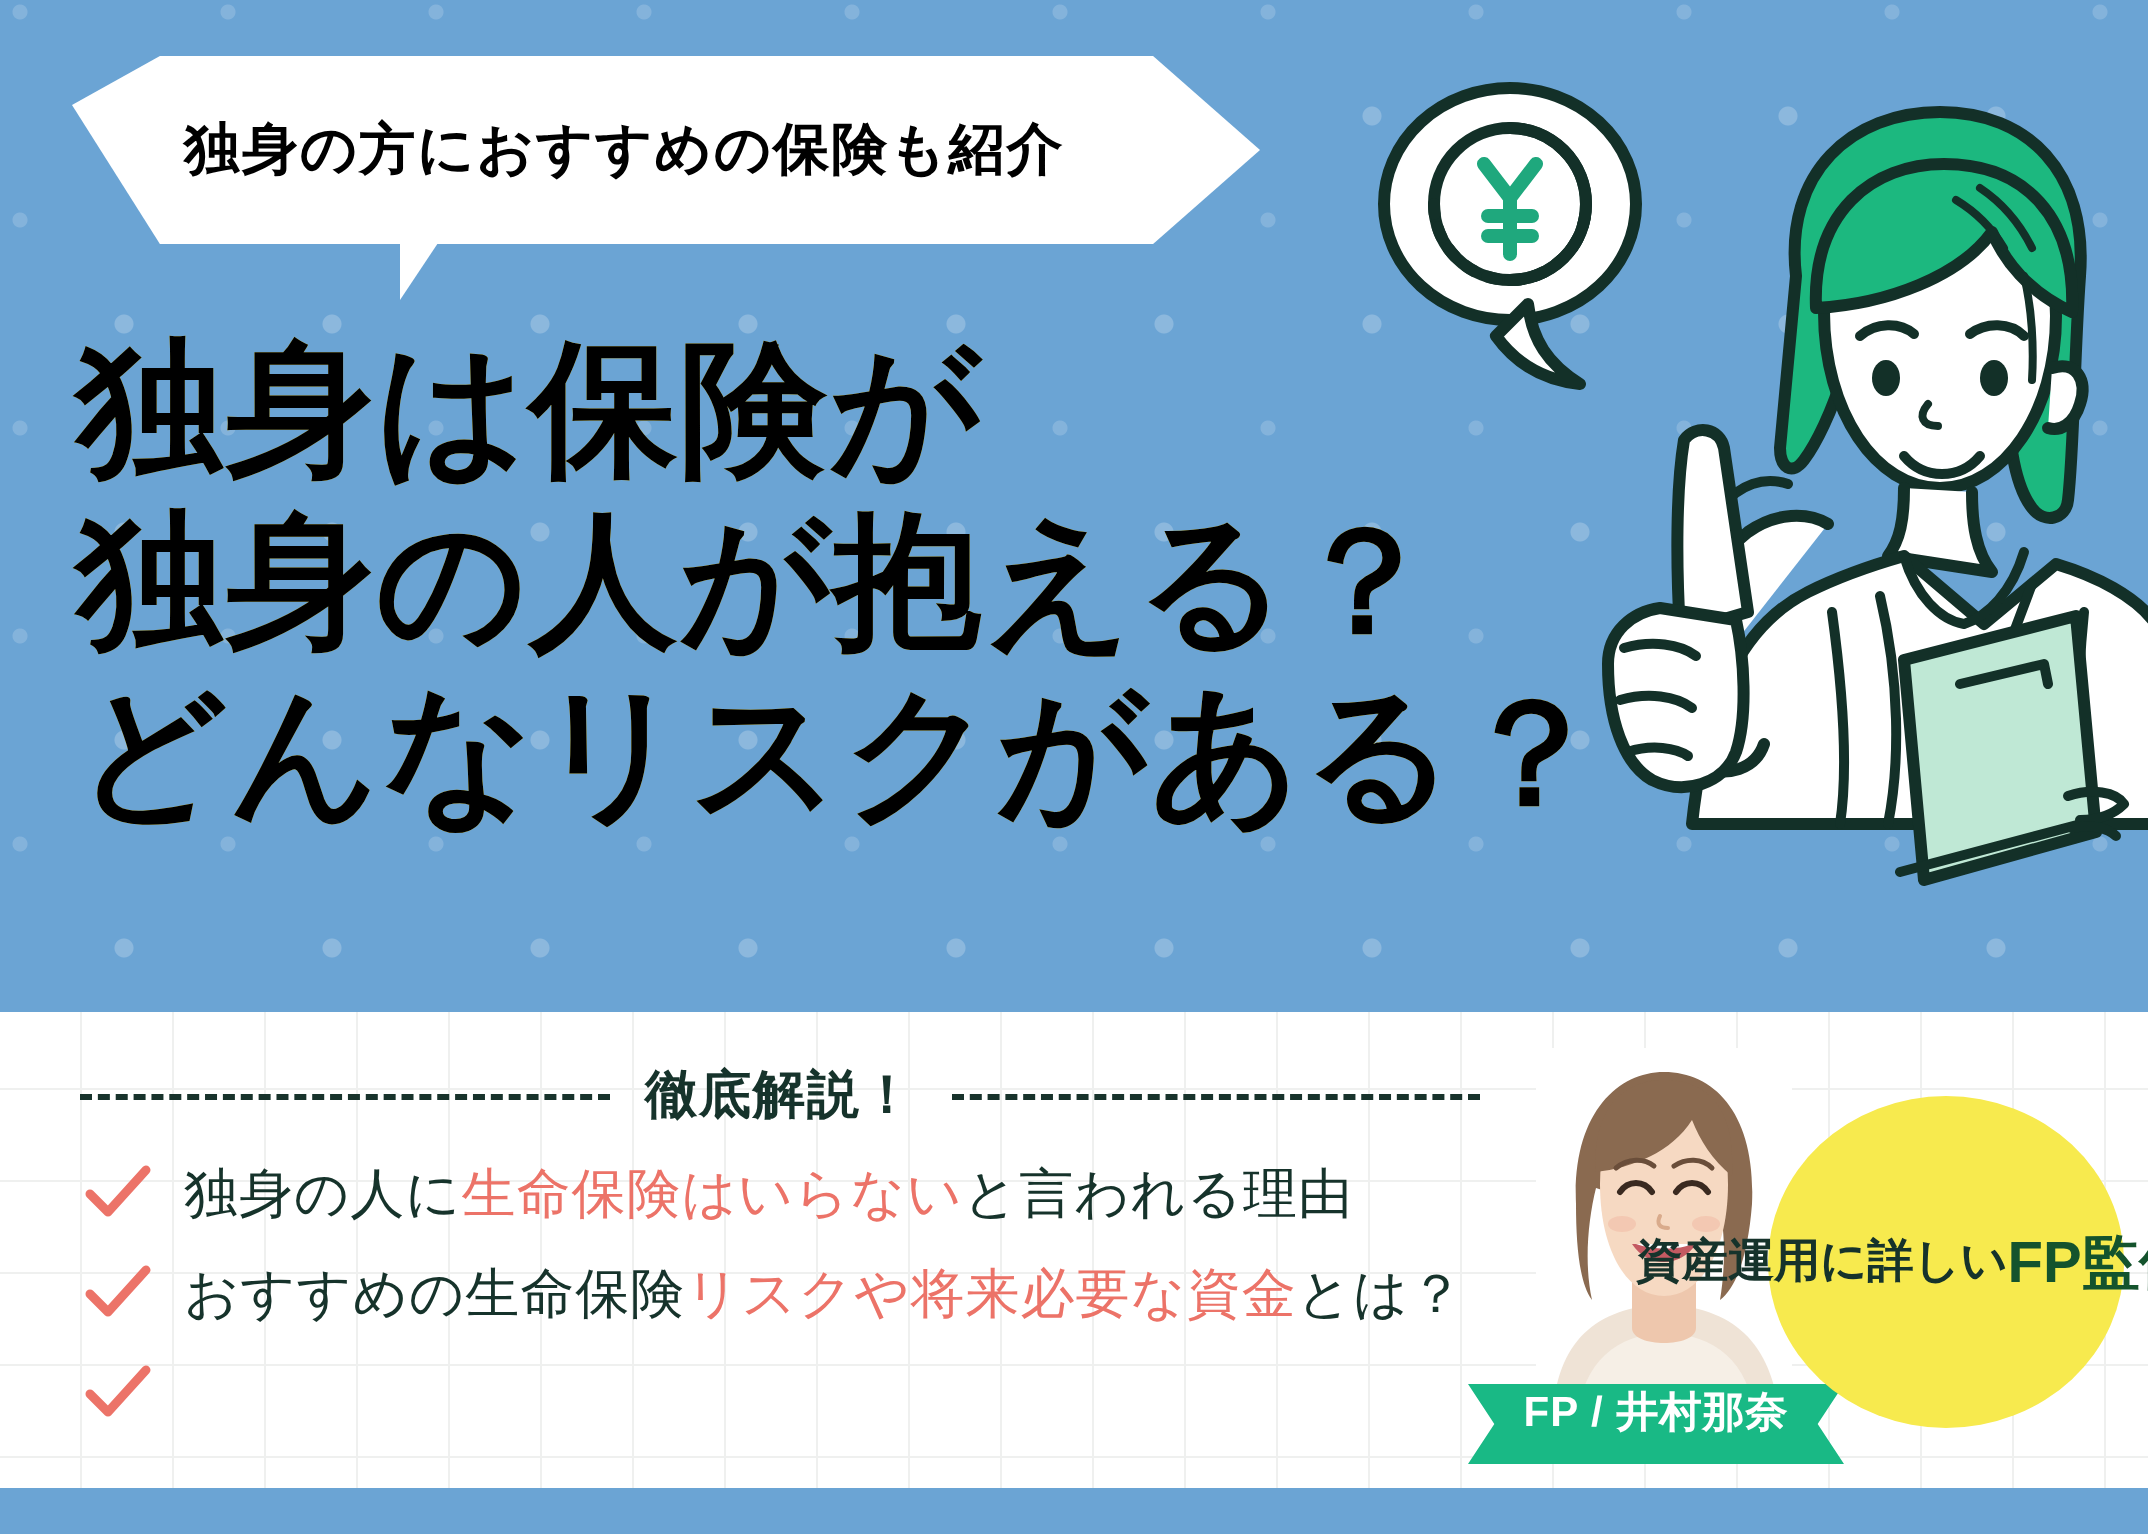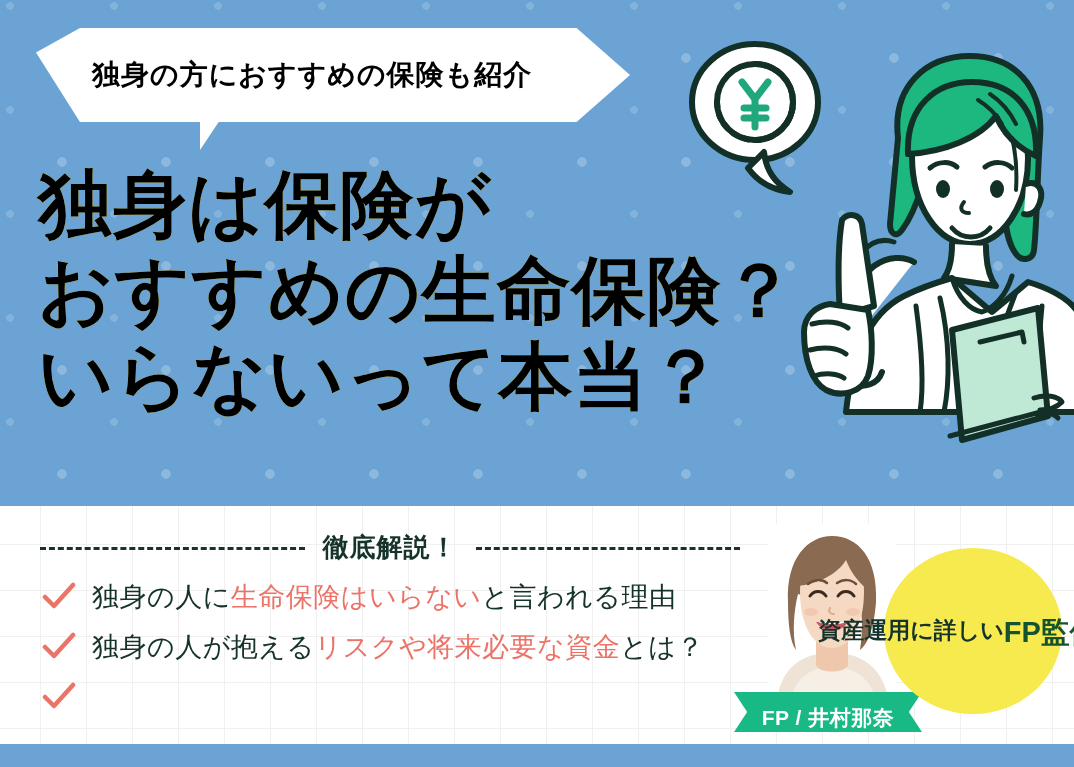--- a/index.html
+++ b/index.html
@@ -99,21 +99,21 @@
     position:absolute;left:768px;top:524px;width:128px;height:186px;overflow:hidden;
   }
   .fp-photo svg{display:block;}
 
   
   .fp-ribbon{
     position:absolute;left:734px;top:692px;width:188px;height:40px;
     background:#19b985;
     -webkit-clip-path:polygon(0 0, 100% 0, 100% 100%, 92% 100%, 84% 62%, 76% 100%, 0 100%);
     clip-path:polygon(0 0, 7% 50%, 0 100%, 100% 100%, 93% 50%, 100% 0);
-    display:flex;align-items:flex-end;justify-content:center;
+    display:flex;align-items:flex-start;justify-content:center;
   }
   .fp-ribbon span{
     color:#ffffff;font-size:21px;font-weight:bold;letter-spacing:.5px;white-space:nowrap;
   }
 
   
   .badge{
     position:absolute;left:884px;top:548px;width:178px;height:166px;
     background:#f7ea4e;border-radius:50%;
     display:flex;align-items:center;justify-content:center;
@@ -135,22 +135,22 @@
   <div class="hero">
     <div class="hero-dots"></div>
 
     <div class="banner">
       <span class="banner-text">独身の方におすすめの保険も紹介</span>
     </div>
     <div class="banner-tail"></div>
 
     <div class="headline">
       <div class="hl-line">独身は保険が</div>
-      <div class="hl-line">おすすめの生命保険？</div>
-      <div class="hl-line">いらないって本当？</div>
+      <div class="hl-line">独身の人が抱える？</div>
+      <div class="hl-line">どんなリスクがある？</div>
     </div>
 
     <div class="illus">
       <svg viewBox="0 0 420 500" xmlns="http://www.w3.org/2000/svg">
         <g fill="none" stroke="#133028" stroke-width="6" stroke-linecap="round" stroke-linejoin="round">
 
           <path d="M32 96 a63 58 0 1 1 126 0 a63 58 0 1 1 -126 0 z" fill="#ffffff"></path>
           <path d="M104 146 c2 18 10 30 26 40 c-18 -2 -32 -10 -42 -24 z" fill="#ffffff"></path>
 
           <circle cx="95" cy="96" r="38" fill="#ffffff"></circle>
@@ -233,21 +233,21 @@
         </span>
         <span class="check-text"><span>独身の人に</span><span class="hi">生命保険はいらない</span><span>と言われる理由</span></span>
       </div>
 
       <div class="check-row">
         <span class="check-mark">
           <svg width="34" height="34" viewBox="0 0 34 34">
               <path d="M3 17 L12 26 L31 5" fill="none" stroke="#ec7368" stroke-width="4.5" stroke-linecap="round" stroke-linejoin="round"></path>
             </svg>
         </span>
-        <span class="check-text"><span>独身の人が抱える</span><span class="hi">リスクや将来必要な資金</span><span>とは？</span></span>
+        <span class="check-text"><span>おすすめの生命保険</span><span class="hi">リスクや将来必要な資金</span><span>とは？</span></span>
       </div>
 
       <div class="check-row">
         <span class="check-mark">
           <svg width="34" height="34" viewBox="0 0 34 34">
               <path d="M3 17 L12 26 L31 5" fill="none" stroke="#ec7368" stroke-width="4.5" stroke-linecap="round" stroke-linejoin="round"></path>
             </svg>
         </span>
       </div>
 

